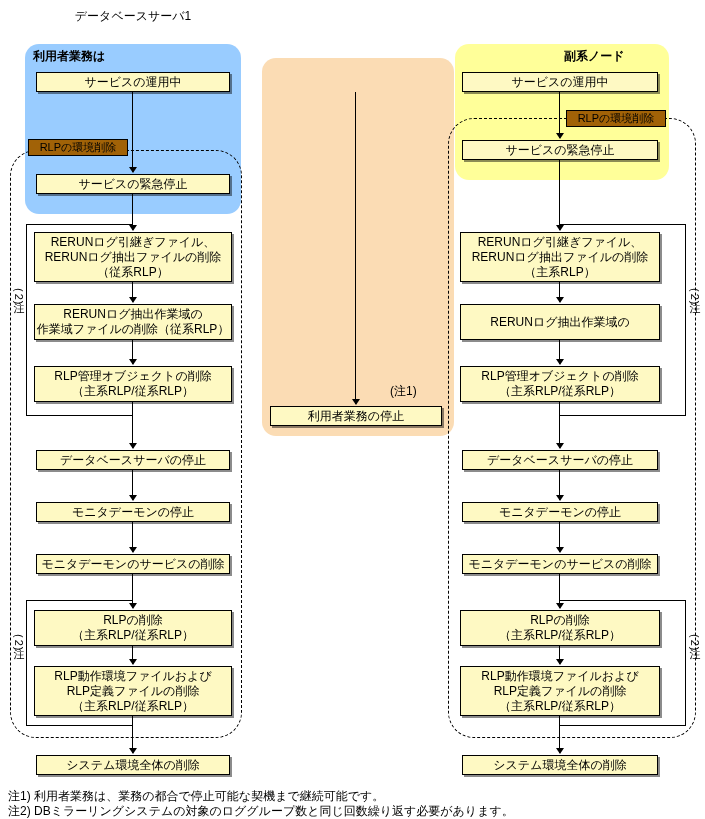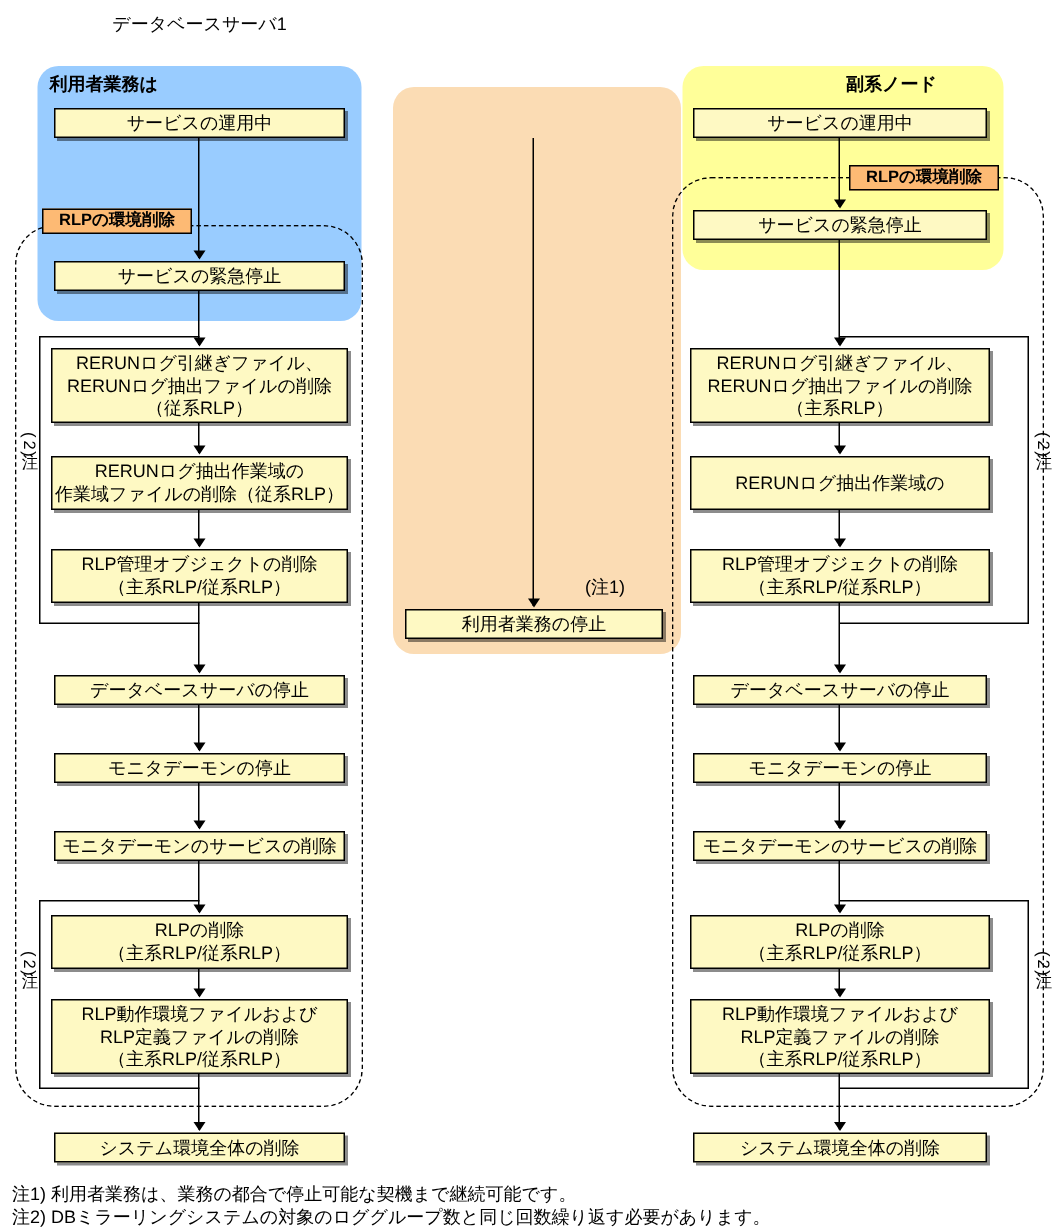--- a/index.html
+++ b/index.html
@@ -16,22 +16,22 @@
 
   .node-label { position:absolute; font-size:12px; font-weight:bold; }
 
   .dashed { position:absolute; border:1px dashed #000; border-radius:26px; }
 
   .fbox { position:absolute; background:#fef9c3; border:1px solid #000;
           box-shadow:2px 2px 0 rgba(0,0,0,0.45);
           display:flex; flex-direction:column; align-items:center; justify-content:center;
           text-align:center; font-size:12px; line-height:15px; }
 
-  .tag { position:absolute; background:#fdba74; border:1px solid #000;
-         font-size:11px; line-height:15px; text-align:center;font-weight:bold; }
+  .tag { position:absolute; background:#a16207; border:1px solid #000;
+         font-size:11px; line-height:15px; text-align:center; }
 
   .arrow { position:absolute; width:1px; background:#000; }
   .arrow::after { content:""; position:absolute; left:-3.5px; bottom:-1px;
                   width:0; height:0; border:4px solid transparent;
                   border-top:6px solid #000; border-bottom:0; }
 
   .loopL { position:absolute; border:1px solid #000; border-right:none; }
   .loopR { position:absolute; border:1px solid #000; border-left:none; }
 
   .vnote { position:absolute; writing-mode:vertical-rl; font-size:11px; letter-spacing:1px; }

